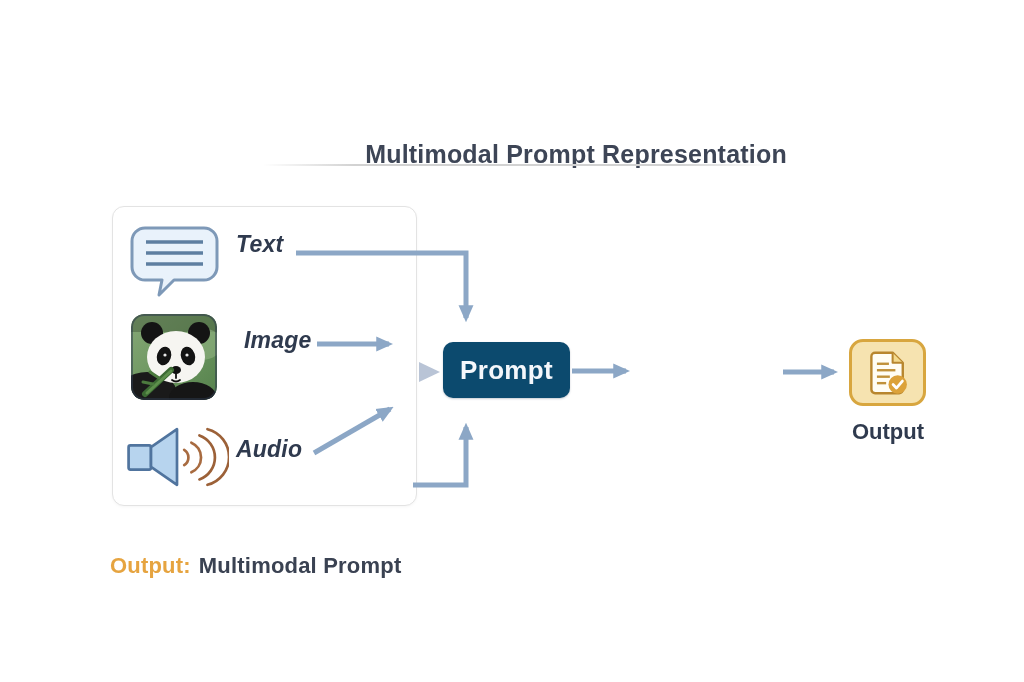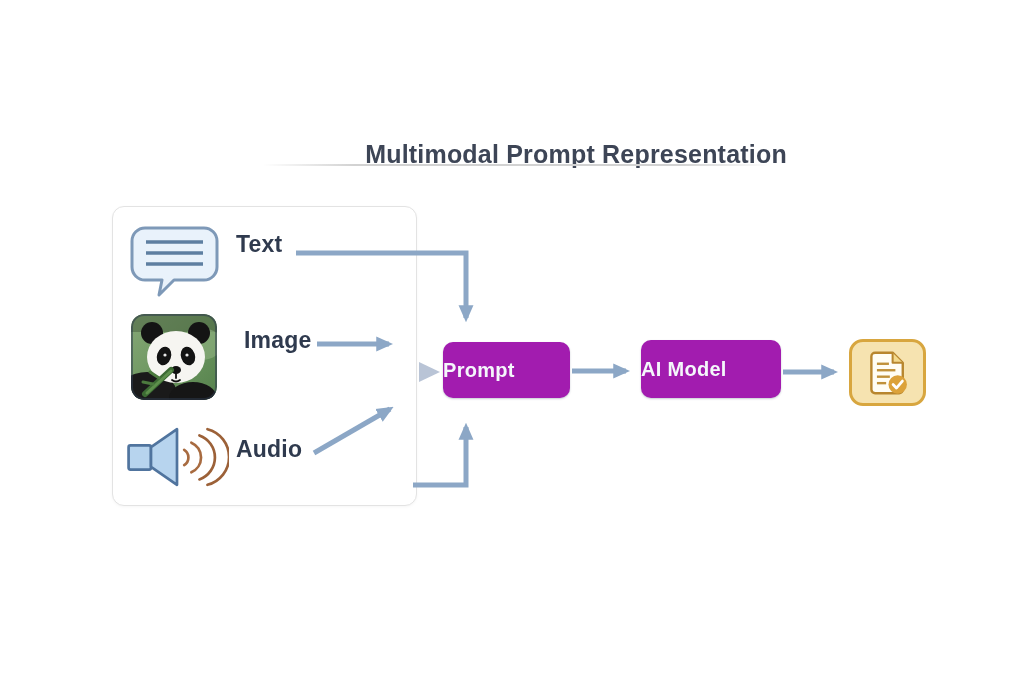--- a/index.html
+++ b/index.html
@@ -18,30 +18,30 @@
   .inputs-panel{
     position:absolute;left:112px;top:206px;width:303px;height:298px;
     background:#ffffff;border:1px solid #e3e3e3;border-radius:12px;
     box-shadow:0 1px 3px rgba(0,0,0,0.04);
   }
   .icon{position:absolute;display:block;line-height:0;}
   .bubble-icon{left:16px;top:18px;}
   .panda-image{left:18px;top:107px;width:86px;height:86px;border-radius:13px;overflow:hidden;display:block;}
   .speaker-icon{left:12px;top:212px;}
   .input-label{
-    position:absolute;left:123px;font-size:23px;font-weight:bold;color:#2f3a4e;letter-spacing:.2px;
+    position:absolute;left:123px;font-size:23px;font-weight:bold;color:#2f3a4e;letter-spacing:.2px;font-style:italic;
   }
   .label-text{top:24px;}
   .label-image{top:120px;margin-left:8px;}
   .label-audio{top:229px;text-align:right;}
   .arrows{position:absolute;left:0;top:0;width:1024px;height:682px;pointer-events:none;}
   .node{
-    position:absolute;display:flex;align-items:center;
-    background:#a21caf;border-radius:10px;color:#f4f7fb;
-    font-size:20px;font-weight:bold;letter-spacing:.3px;
+    position:absolute;display:flex;align-items:center;justify-content:center;
+    background:#0c4a6e;border-radius:10px;color:#f4f7fb;
+    font-size:26px;font-weight:bold;letter-spacing:.3px;
     box-shadow:0 1px 2px rgba(30,50,80,.25);
   }
   .prompt-node{left:443px;top:342px;width:127px;height:56px;}
   .ai-node{left:641px;top:340px;width:140px;height:58px;}
   .output-icon-box{
     position:absolute;left:849px;top:339px;width:77px;height:67px;
     background:#f6e3b0;border:3px solid #d8a63f;border-radius:14px;
     box-sizing:border-box;display:flex;align-items:center;justify-content:center;
   }
   .output-label{
@@ -132,31 +132,32 @@
     <path d="M314,453 L390,409" fill="none" stroke="#8ca7c6" stroke-width="5" marker-end="url(#ah)"></path>
     <path d="M413,485 H466 V427" fill="none" stroke="#8ca7c6" stroke-width="5" marker-end="url(#ah)"></path>
     <polygon points="419,362 440,372 419,382" fill="#b9c4d6"></polygon>
     <path d="M572,371 H626" fill="none" stroke="#8ca7c6" stroke-width="5" marker-end="url(#ah)"></path>
     <path d="M783,372 H834" fill="none" stroke="#8ca7c6" stroke-width="5" marker-end="url(#ah)"></path>
   </svg>
 
   <div class="node prompt-node">
     <span>Prompt</span>
   </div>
-  <div class="node ai-node">
-    <span>AI Model</span>
-  </div>
 
   <div class="output-icon-box">
     <svg width="48" height="48" viewBox="0 0 52 52">
       <path d="M12,4 h19 l11,11 v29 a4,4 0 0 1 -4,4 H12 a4,4 0 0 1 -4,-4 V8 a4,4 0 0 1 4,-4 Z" fill="#fffdf4" stroke="#b8862e" stroke-width="2.6" stroke-linejoin="round"></path>
       <path d="M31,4 v11 h11" fill="#f3d98c" stroke="#b8862e" stroke-width="2.2" stroke-linejoin="round"></path>
       <line x1="14" y1="16" x2="27" y2="16" stroke="#c09139" stroke-width="2.6"></line>
       <line x1="14" y1="23" x2="34" y2="23" stroke="#c09139" stroke-width="2.6"></line>
       <line x1="14" y1="30" x2="28" y2="30" stroke="#c09139" stroke-width="2.6"></line>
       <line x1="14" y1="37" x2="24" y2="37" stroke="#c09139" stroke-width="2.6"></line>
       <circle cx="36.5" cy="38.5" r="10" fill="#dca23a"></circle>
       <path d="M31.5,38.5 l3.6,3.8 6.5,-7.6" fill="none" stroke="#ffffff" stroke-width="3" stroke-linecap="round" stroke-linejoin="round"></path>
     </svg>
   </div>
+  <div class="output-label">Output</div>
 
+  <div class="caption">
+    <span class="caption-prefix">Output:</span><span class="caption-text">Multimodal Prompt</span>
+  </div>
 
 </div>
 
 </body></html>

